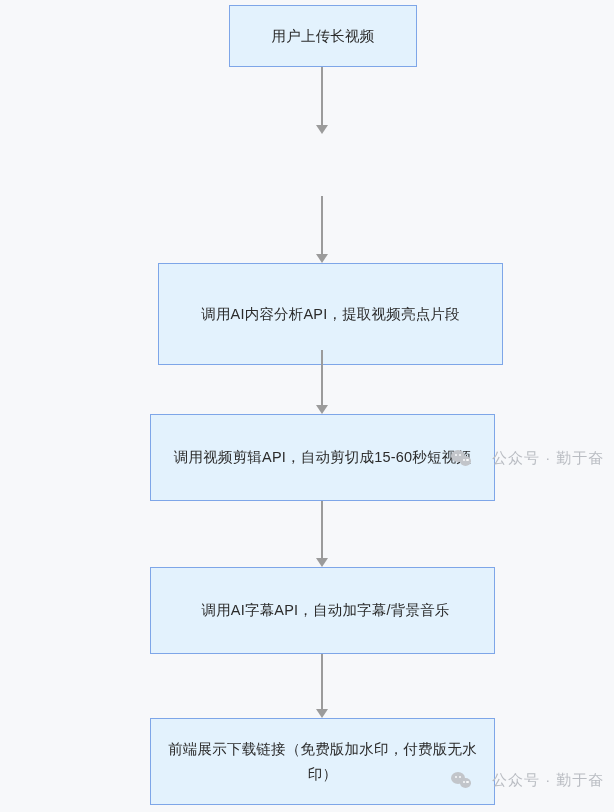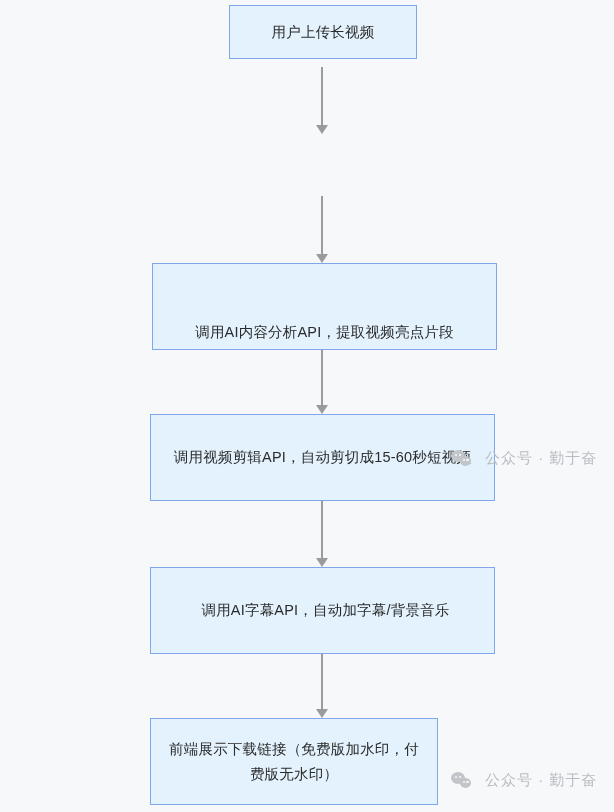--- a/index.html
+++ b/index.html
@@ -55,21 +55,21 @@
     height: 0;
     border-left: 6px solid transparent;
     border-right: 6px solid transparent;
     border-top: 9px solid #9b9b9b;
     margin-top: -1px;
   }
   .watermark {
     position: absolute;
     display: flex;
     align-items: center;
-    gap: 12px;
+    gap: 19px;
     color: #b9bcc2;
     font-size: 15px;
     white-space: nowrap;
     pointer-events: none;
     user-select: none;
   }
   .wm-icon {
     display: inline-block;
     width: 22px;
     height: 17px;
@@ -99,36 +99,36 @@
   .wm-icon .d2 { left: 8.2px; top: 3.6px; }
   .wm-icon .d3 { left: 11.6px; top: 9.2px; }
   .wm-icon .d4 { left: 15.4px; top: 9.2px; }
   .wm-text { font-size: 15px; letter-spacing: 1px; }
 </style>
 </head>
 <body>
 
 <div id="flow">
 
-  <div class="node" style="left:229px; top:5px; width:188px; height:54px;">
+  <div class="node" style="left:229px; top:5px; width:188px; height:62px;">
     <span class="node-label">用户上传长视频</span>
   </div>
 
   <div class="edge" style="left:315px; top:67px; height:67px;">
     <div class="edge-line"></div>
     <div class="edge-head"></div>
   </div>
 
 
   <div class="edge" style="left:315px; top:196px; height:67px;">
     <div class="edge-line"></div>
     <div class="edge-head"></div>
   </div>
 
-  <div class="node" style="left:152px; top:263px; width:345px; height:87px;align-items:flex-end;">
+  <div class="node" style="left:158px; top:263px; width:345px; height:102px;">
     <span class="node-label">调用AI内容分析API，提取视频亮点片段</span>
   </div>
 
   <div class="edge" style="left:315px; top:350px; height:64px;">
     <div class="edge-line"></div>
     <div class="edge-head"></div>
   </div>
 
   <div class="node" style="left:150px; top:414px; width:345px; height:87px;">
     <span class="node-label">调用视频剪辑API，自动剪切成15-60秒短视频</span>
@@ -141,21 +141,21 @@
 
   <div class="node" style="left:150px; top:567px; width:345px; height:87px;padding-left:20px;">
     <span class="node-label">调用AI字幕API，自动加字幕/背景音乐</span>
   </div>
 
   <div class="edge" style="left:315px; top:654px; height:64px;">
     <div class="edge-line"></div>
     <div class="edge-head"></div>
   </div>
 
-  <div class="node" style="left:150px; top:718px; width:288px; height:87px;">
+  <div class="node" style="left:150px; top:718px; width:345px; height:87px;">
     <span class="node-label">前端展示下载链接（免费版加水印，付费版无水印）</span>
   </div>
 
   <div class="watermark" style="left:451px; top:449px;">
     <span class="wm-icon">
       <span class="bubble-a"></span>
       <span class="bubble-b"></span>
       <span class="dot d1"></span>
         <span class="dot d2"></span>
       <span class="dot d3"></span>

